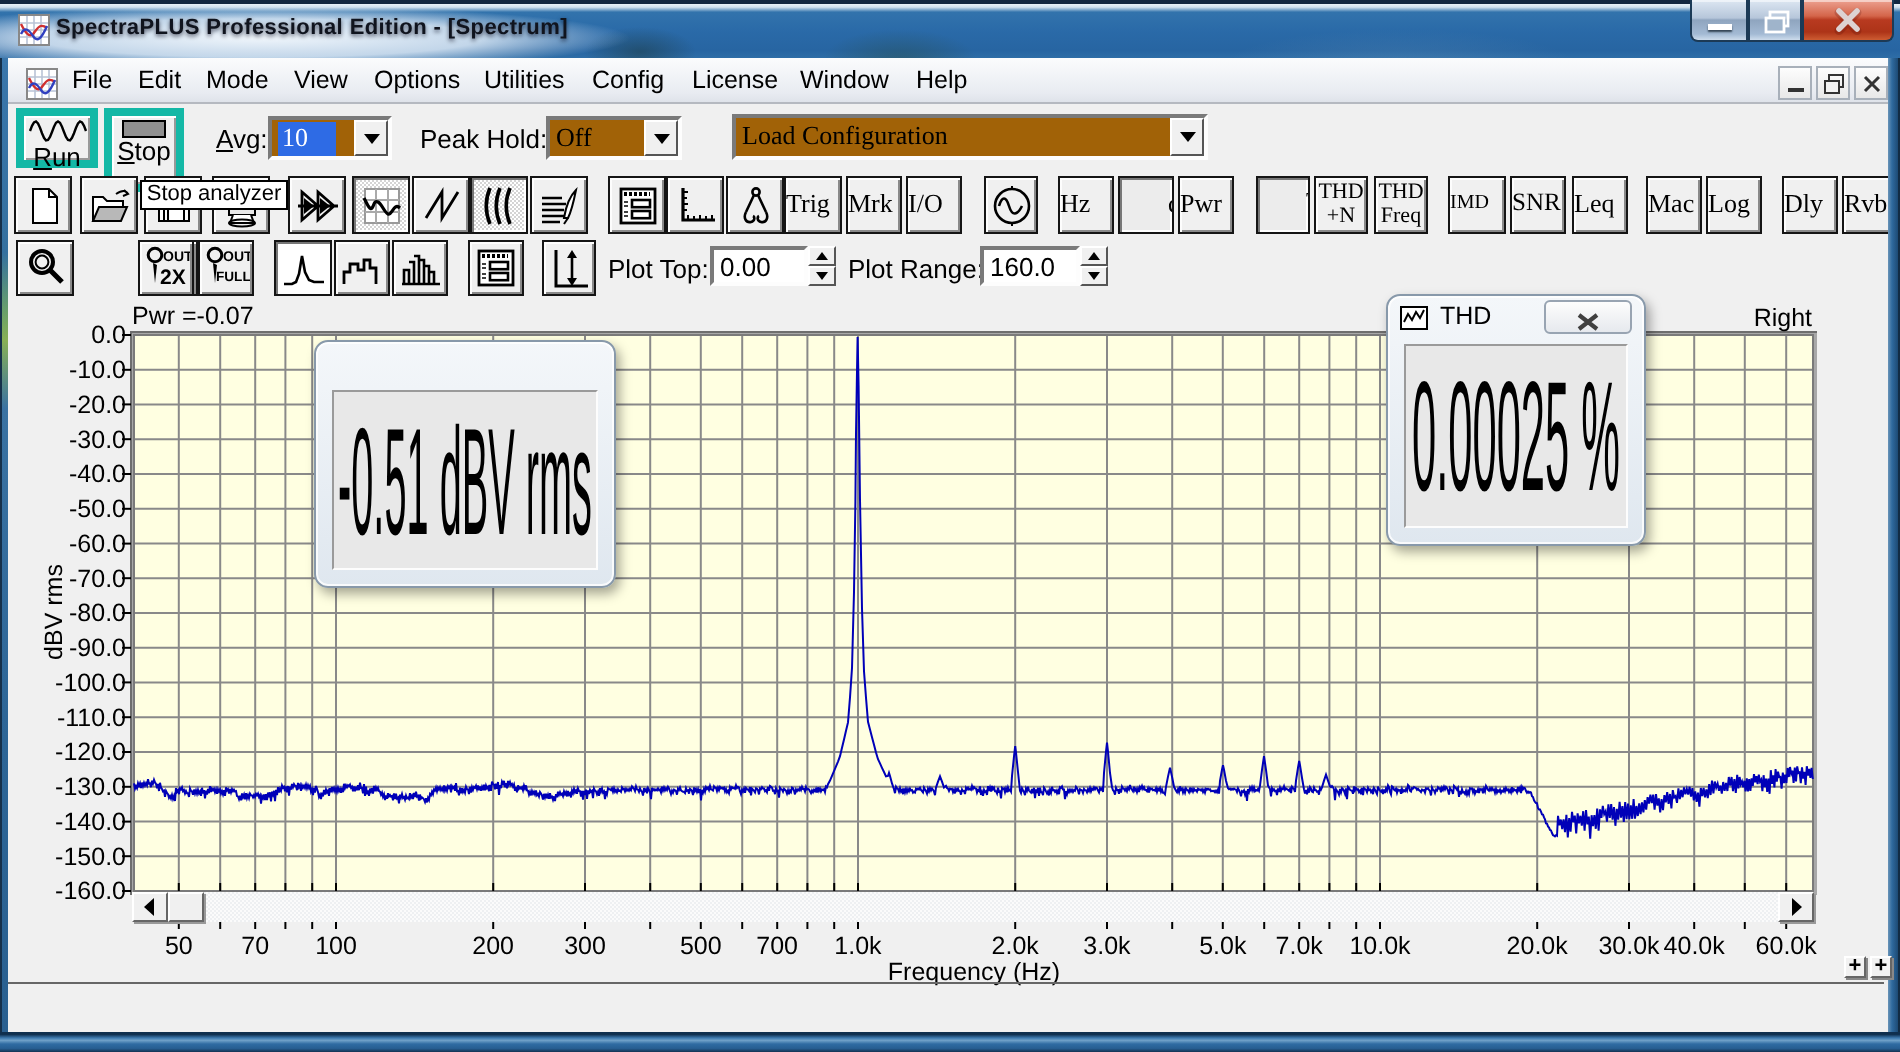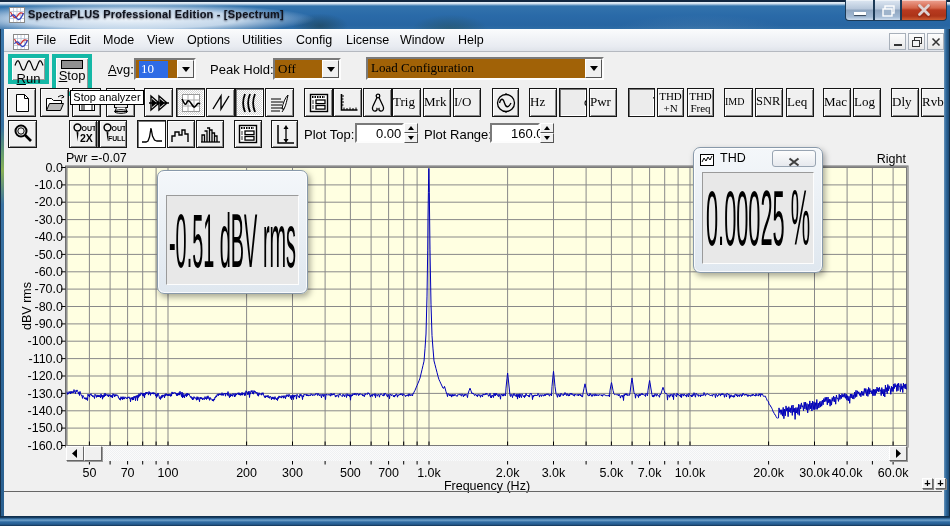--- a/index.html
+++ b/index.html
@@ -24,21 +24,21 @@
 #tb1 { position:absolute; left:4px; top:52px; width:942px; height:36px; background:#f0f0f0; }
 .big { position:absolute; background:#f0f0f0; border:4px solid #14b8a6; box-shadow:inset 1px 1px 0 #fff, inset -1px -1px 0 #999; text-align:center; }
 .bl { font-size:13px; line-height:14px; }
 .tb { position:absolute; background:#f0f0f0; border:1.5px solid #151515; box-shadow:inset 1px 1px 0 #fdfdfd, inset -1px -1px 0 #8a8a8a; overflow:hidden; }
 .tb.p { box-shadow:inset 1px 1px 0 #777, inset -1px -1px 0 #fff; background:repeating-conic-gradient(#ffffff 0% 25%, #d4d4d4 0% 50%) 0 0/2px 2px; }
 .tb.pp { box-shadow:inset 1px 1px 0 #777, inset -1px -1px 0 #fff; background:#ececec;padding-left:24px; }
 .ic { width:100%; height:100%; display:flex; align-items:center; justify-content:center; }
 .tl { font-family:"Liberation Serif",serif; text-align:left; }
 .tl2 { font-family:"Liberation Serif",serif; text-align:center; font-size:11px; line-height:11.5px; padding-top:2px; }
 .lbl { position:absolute; font-size:13px; }
-.field { position:absolute; background:#fff; border:2px solid; border-color:#7a7a7a #fdfdfd #fdfdfd #7a7a7a; font-size:13px; padding:1px 0 0 19px; }
+.field { position:absolute; background:#fff; border:2px solid; border-color:#7a7a7a #fdfdfd #fdfdfd #7a7a7a; font-size:13px; padding:1px 0 0 3px; }
 .combo { position:absolute; background:#a16207; border:2px solid; border-color:#7a7a7a #fdfdfd #fdfdfd #7a7a7a;font-family:Liberation Serif, serif; }
 .cf { position:absolute; left:1px; top:1px; font-size:13px; padding-left:2px; }
 .cbtn { position:absolute; right:0; top:0; width:17px; height:100%; background:#f0f0f0; border:1px solid; border-color:#fff #555 #555 #fff; display:flex; align-items:center; justify-content:center; }
 .da { width:0; height:0; border:4px solid transparent; border-top:5px solid #000; margin-top:4px; }
 .ua { width:0; height:0; border:4px solid transparent; border-bottom:5px solid #000; margin-bottom:4px; }
 .spin { position:absolute; width:14px; height:20px; }
 .sb { width:14px; height:10px; background:#f0f0f0; border:1px solid; border-color:#fff #555 #555 #fff; display:flex; align-items:center; justify-content:center; }
 .sb .da { border-width:3px; border-top-width:4px; margin-top:3px; }
 .sb .ua { border-width:3px; border-bottom-width:4px; margin-bottom:3px; }
 #tooltip { position:absolute; left:70px; top:90px; width:74px; height:15px; background:#fff; border:1px solid #000; font-size:11px; text-align:center; line-height:13px; z-index:40; }

